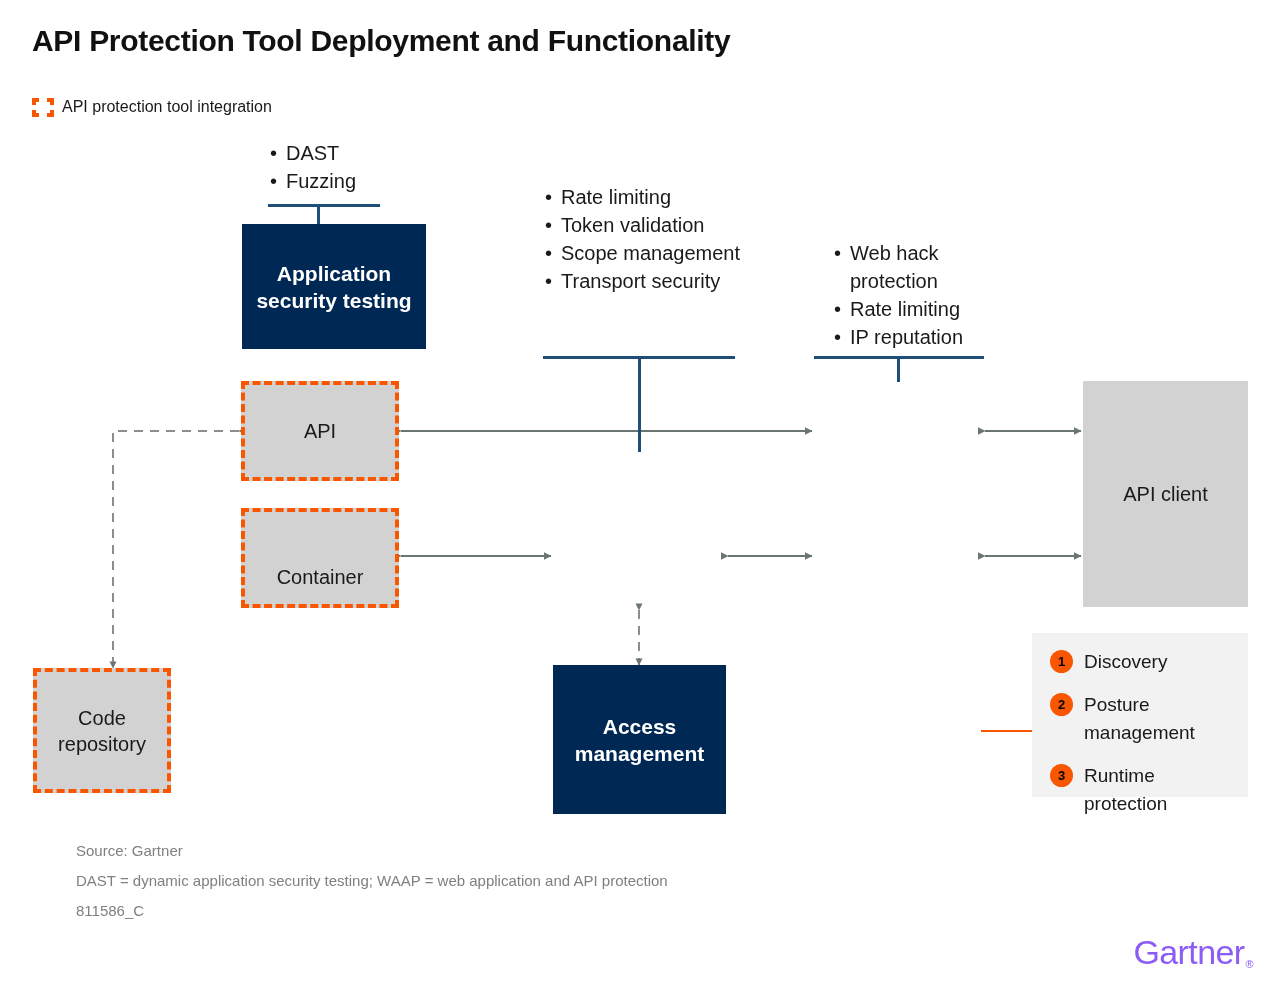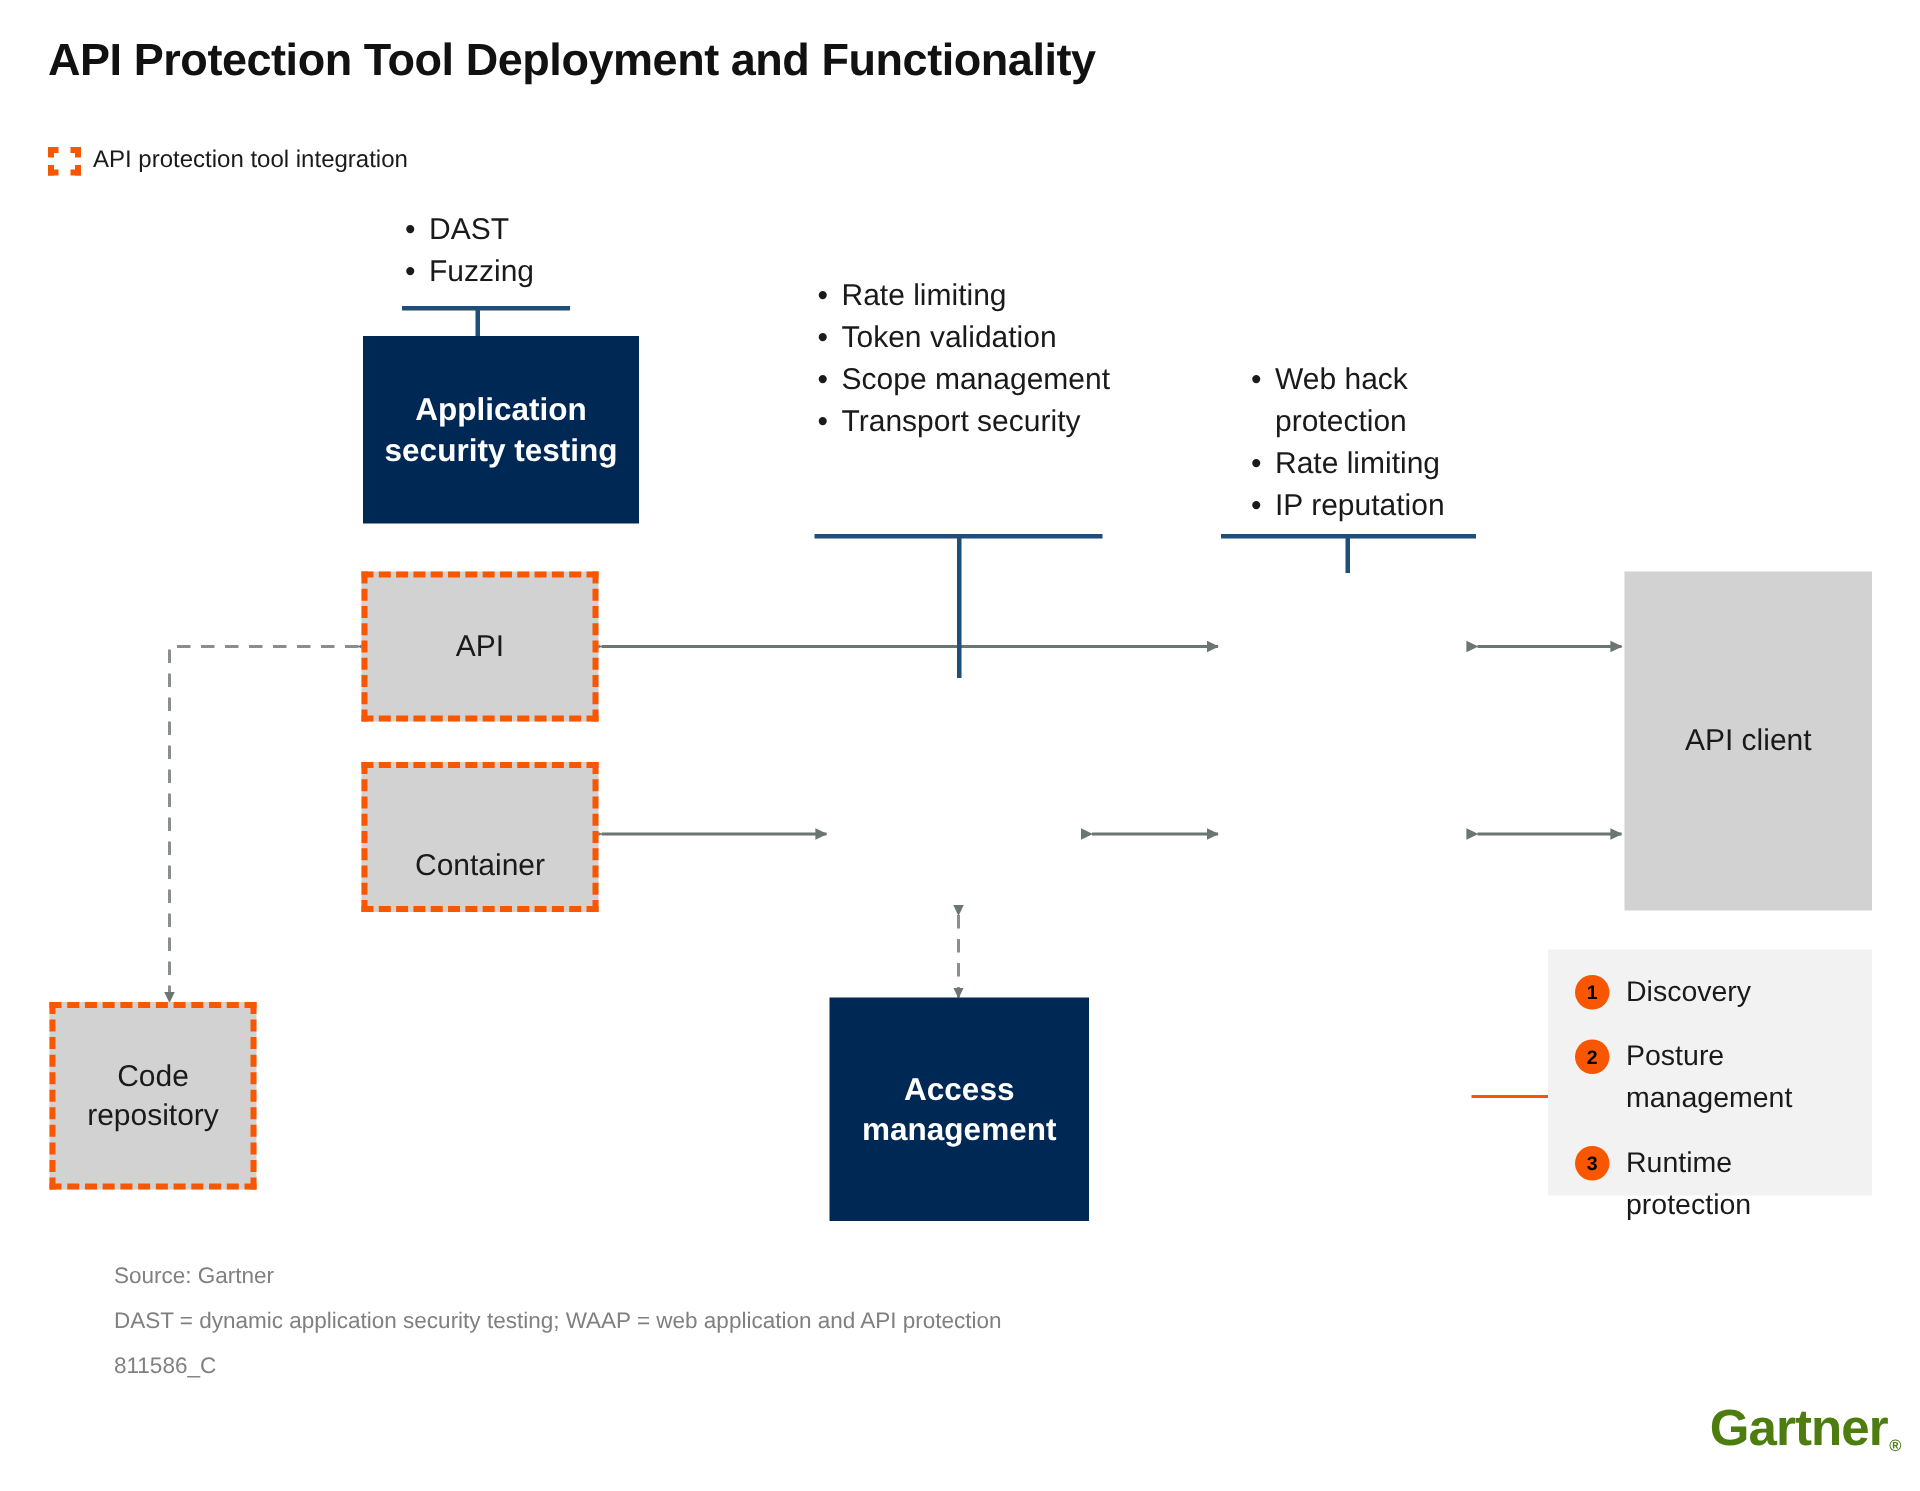--- a/index.html
+++ b/index.html
@@ -63,22 +63,22 @@
     color:#000000;font-size:13px;font-weight:bold;
     display:flex;align-items:center;justify-content:center;
     flex:0 0 auto;margin-top:2px;
   }
   .legend-text{margin-left:11px;font-size:19px;line-height:28px;color:#1a1a1a;}
   .legend-connector{position:absolute;background:#F95602;height:2px;}
 
   
   .footer{position:absolute;left:32px;font-size:15px;color:#808080;line-height:30px;margin-left:44px;}
   .logo{
-    position:absolute;right:14px;bottom:22px;
-    font-size:34px;font-weight:bold;color:#4d7c0f;letter-spacing:-0.6px;
+    position:absolute;right:28px;bottom:22px;
+    font-size:34px;font-weight:normal;color:#8b5cf6;letter-spacing:-0.6px;
   }
   .logo sup{font-size:11px;vertical-align:baseline;position:relative;top:4px;left:1px;}
 
   svg.wires{position:absolute;left:0;top:0;width:1280px;height:994px;pointer-events:none;}
 </style>
 </head>
 <body>
 
 <div class="canvas">
 

